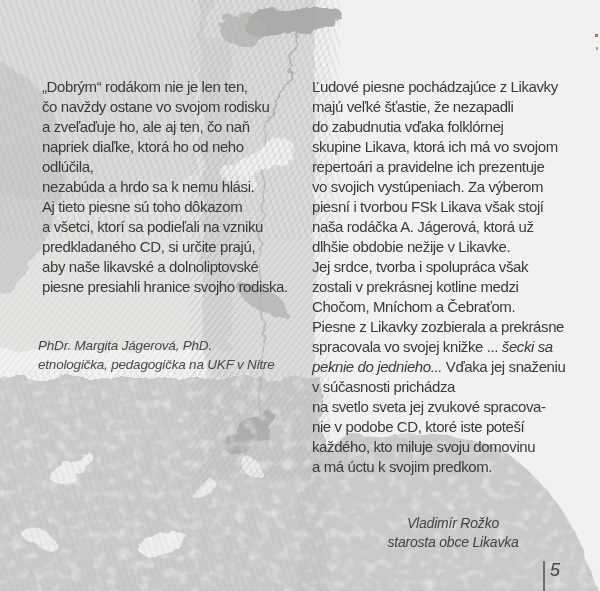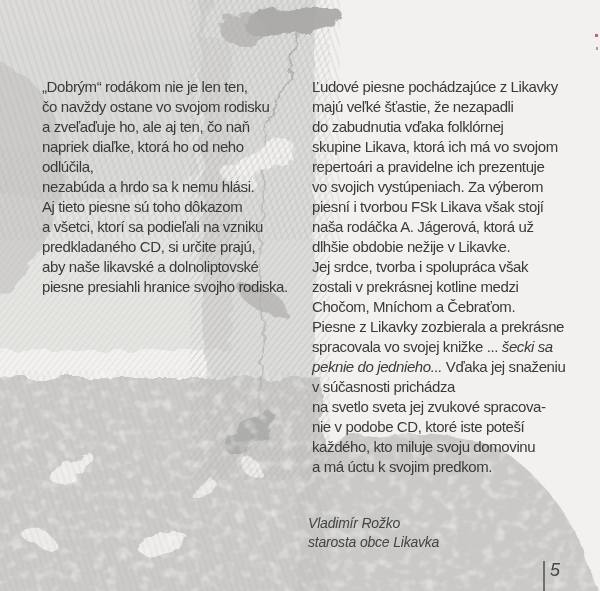--- a/index.html
+++ b/index.html
@@ -37,20 +37,21 @@
     letter-spacing: -0.2px;
     color: #474747;
   }
   .signature {
     margin: 13px 0 0 0;
     font-style: italic;
     font-size: 14px;
     line-height: 19px;
     letter-spacing: -0.2px;
     color: #434343;
+    text-align: center;
   }
   .pn-line {
     position: absolute;
     left: 543px; top: 561px;
     width: 1.5px; height: 30px;
     background: #6f6f6f;
   }
   .pn {
     position: absolute;
     left: 550px; top: 559px;
@@ -144,20 +145,22 @@
 čo navždy ostane vo svojom rodisku
 a zveľaďuje ho, ale aj ten, čo naň
 napriek diaľke, ktorá ho od neho
 odlúčila,
 nezabúda a hrdo sa k nemu hlási.
 Aj tieto piesne sú toho dôkazom
 a všetci, ktorí sa podieľali na vzniku
 predkladaného CD, si určite prajú,
 aby naše likavské a dolnoliptovské
 piesne presiahli hranice svojho rodiska.</p>
+    <p class="attribution">PhDr. Margita Jágerová, PhD.
+etnologička, pedagogička na UKF v Nitre</p>
   </div>
 
   <div class="col col-right">
     <p class="para"><span>Ľudové piesne pochádzajúce z Likavky
 majú veľké šťastie, že nezapadli
 do zabudnutia vďaka folklórnej
 skupine Likava, ktorá ich má vo svojom
 repertoári a pravidelne ich prezentuje
 vo svojich vystúpeniach. Za výberom
 piesní i tvorbou FSk Likava však stojí

